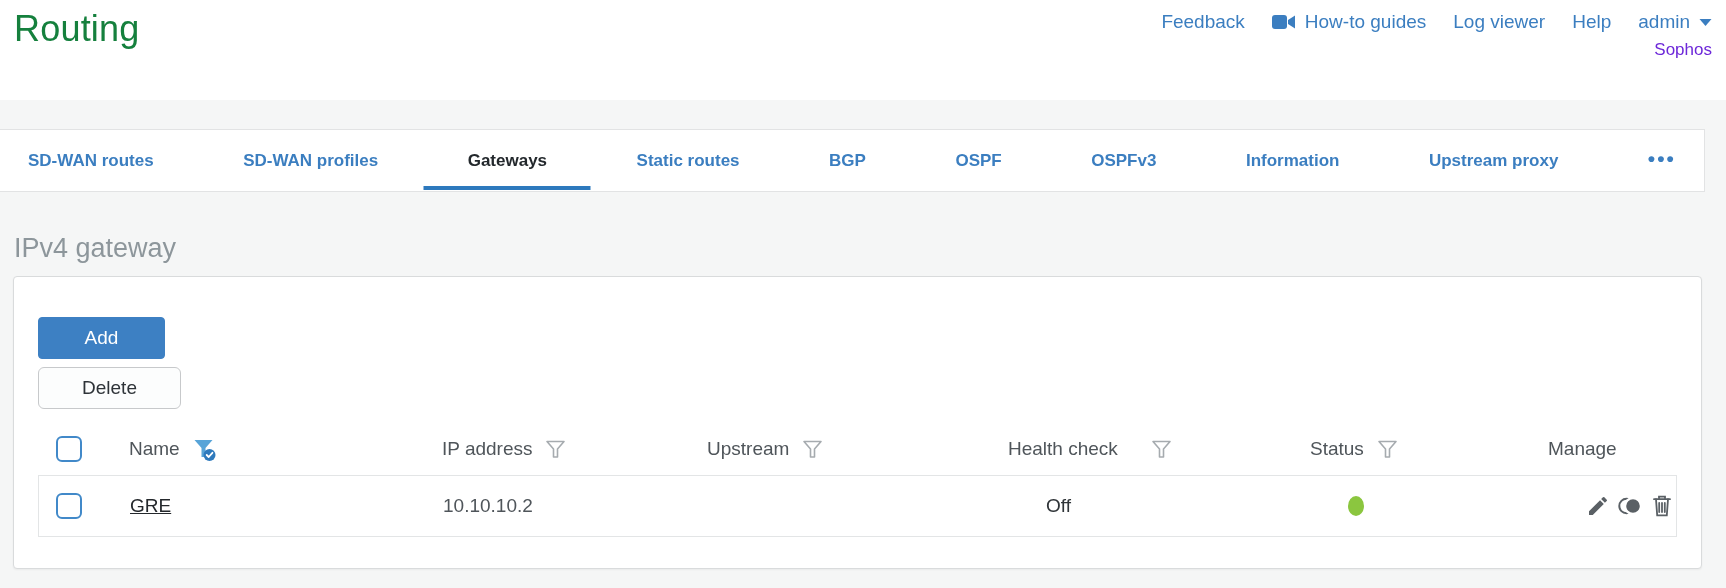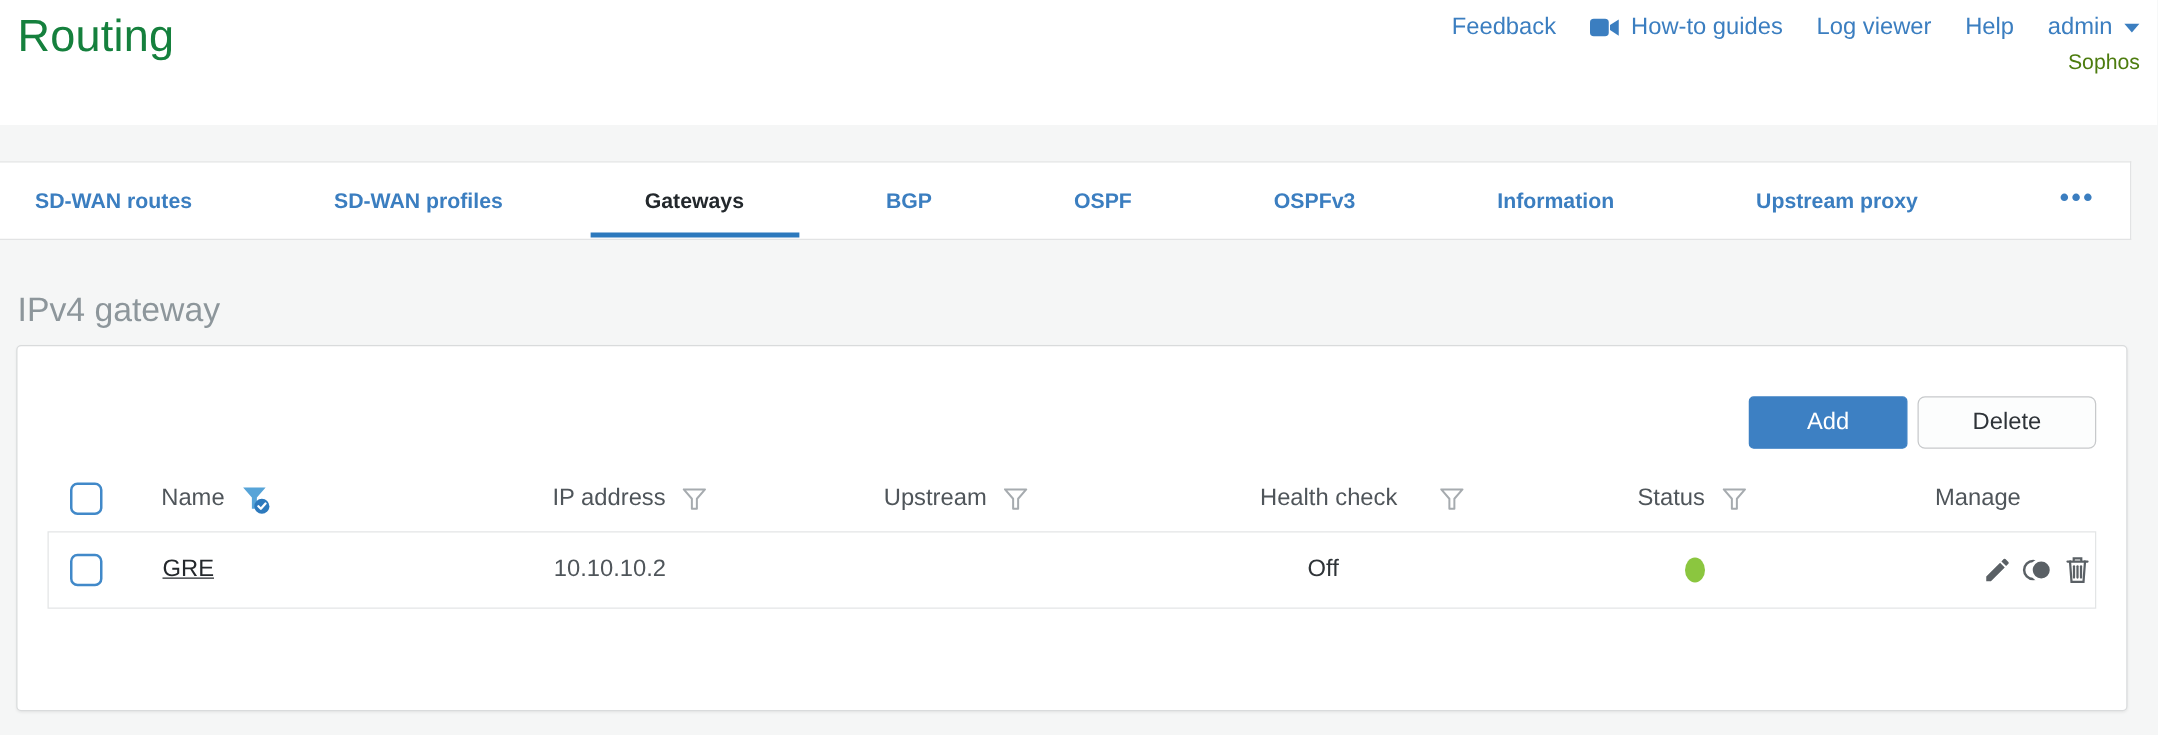--- a/index.html
+++ b/index.html
@@ -30,21 +30,21 @@
     align-items: flex-start;
     gap: 27px;
     font-size: 19px;
     color: #3b7ec0;
   }
   .toplinks a { color: #3b7ec0; text-decoration: none; cursor: pointer; display: inline-flex; align-items: center; gap: 9px; }
   .caret svg { display: block; }
   .brand {
     margin-top: 7px;
     font-size: 17px;
-    color: #4d7c0f;
+    color: #6d28d9;
   }
   .tabbar {
     margin-top: 29px;
     width: 1705px;
     height: 63px;
     background: #ffffff;
     border: 1px solid #e2e3e4;
     border-left: none;
     display: flex;
     align-items: stretch;
@@ -88,20 +88,21 @@
     border: 1px solid #d9dbdc;
     border-radius: 4px;
     box-shadow: 0 1px 2px rgba(0,0,0,0.05);
     padding: 0 24px;
   }
   .toolbar {
     padding-top: 40px;
     display: flex;
     justify-content: flex-end;
     gap: 8px;
+    flex-direction: column;
   }
   .btn {
     height: 42px;
     font-family: inherit;
     font-size: 19px;
     border-radius: 4px;
     cursor: pointer;
   }
   .btn-primary {
     width: 127px;
@@ -198,20 +199,21 @@
         </a>
       </nav>
       <div class="brand">Sophos</div>
     </div>
   </header>
 
   <nav class="tabbar">
     <a class="tab">SD-WAN routes</a>
     <a class="tab">SD-WAN profiles</a>
     <a class="tab tab--active">Gateways</a>
+    <a class="tab">Static routes</a>
     <a class="tab">BGP</a>
     <a class="tab">OSPF</a>
     <a class="tab">OSPFv3</a>
     <a class="tab">Information</a>
     <a class="tab">Upstream proxy</a>
     <a class="tab tab-more">•••</a>
   </nav>
 
   <h2 class="section-title">IPv4 gateway</h2>
 

